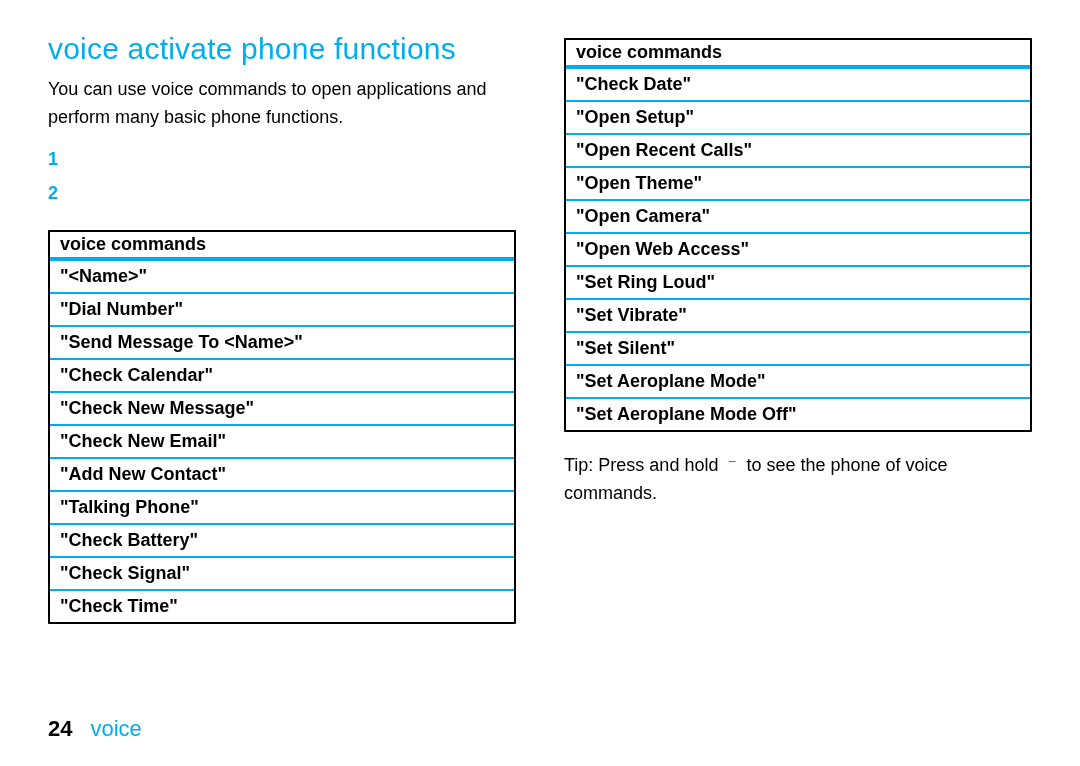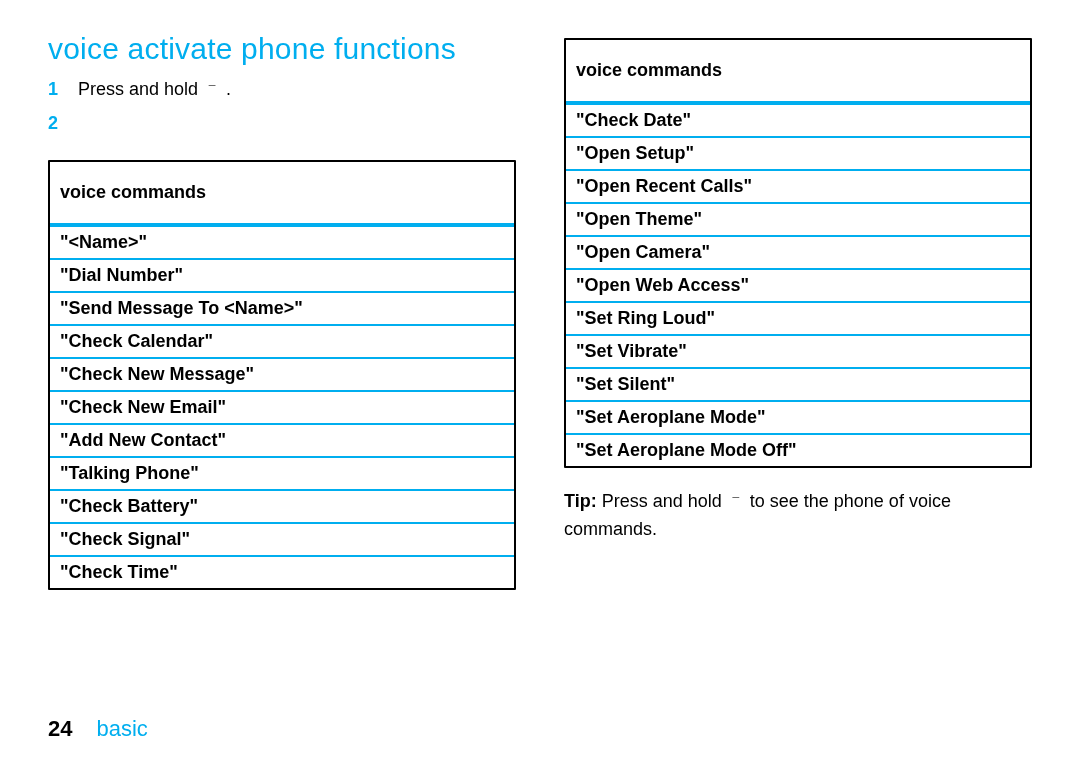--- a/index.html
+++ b/index.html
@@ -5,45 +5,43 @@
   html,body{margin:0;padding:0;background:#fff;font-family:Arial,Helvetica,sans-serif;color:#000}
   .page{width:1080px;height:766px;box-sizing:border-box;padding:32px 48px 0 48px;position:relative}
   .cols{display:flex;gap:48px}
   .col{flex:1;min-width:0}
   h1{color:#00aeef;font-size:30px;font-weight:400;margin:0 0 10px 0;letter-spacing:.2px}
   .para{font-size:18px;line-height:1.55;margin:0 0 14px 0}
   ol.steps{list-style:none;padding:0;margin:0 0 22px 0}
   ol.steps li{display:flex;gap:12px;font-size:18px;line-height:1.55;margin:6px 0}
   ol.steps li .num{color:#00aeef;font-weight:700;min-width:18px}
   .tbl{border:2px solid #000;border-radius:1px;overflow:hidden;margin-top:6px}
-  .thead{font-weight:700;font-size:18px;padding:20px 10px;border-bottom:4px solid #00aeef}
+  .thead{font-weight:700;font-size:18px;padding:2px 10px;border-bottom:4px solid #00aeef}
   .trow{font-weight:700;font-size:18px;padding:5px 10px;border-bottom:2px solid #00aeef}
   .trow:last-child{border-bottom:none}
   .glyph{display:inline-block;width:18px;height:14px;text-align:center;font-size:12px;line-height:10px;vertical-align:0px}
   .tip{font-size:18px;line-height:1.55;margin-top:20px}
-  .tip .lbl{font-weight:700}
-  .footer{position:absolute;left:48px;bottom:24px;font-size:22px;display:flex;gap:24px;align-items:baseline}
+  .tip .lbl{font-weight:400}
+  .footer{position:absolute;left:48px;bottom:24px;font-size:22px;display:flex;gap:18px;align-items:baseline}
   .footer .pnum{font-weight:700;color:#000}
   .footer .sect{color:#00aeef}
 </style>
 </head>
 <body>
 
 <div class="page">
   <div class="cols">
 
     <div class="col">
       <h1>voice activate phone functions</h1>
+      <p class="para">You can use voice commands to open applications and perform many basic phone functions.</p>
 
       <ol class="steps">
         <li>
           <span class="num">1</span>
-          <span>
-            <span>Press and hold </span><span class="glyph">¯</span><span> .</span>
-          </span>
         </li>
         <li>
           <span class="num">2</span>
         </li>
       </ol>
 
       <div class="tbl">
         <div class="thead">voice commands</div>
         <div class="trow">"&lt;Name&gt;"</div>
         <div class="trow">"Dial Number"</div>
@@ -76,15 +74,15 @@
       </div>
 
       <p class="tip">
         <span class="lbl">Tip:</span><span> Press and hold </span><span class="glyph">¯</span><span>  to see the phone of voice commands.</span>
       </p>
     </div>
   </div>
 
   <div class="footer">
     <span class="pnum">24</span>
-    <span class="sect">basic</span>
+    <span class="sect">voice</span>
   </div>
 </div>
 
 </body></html>

